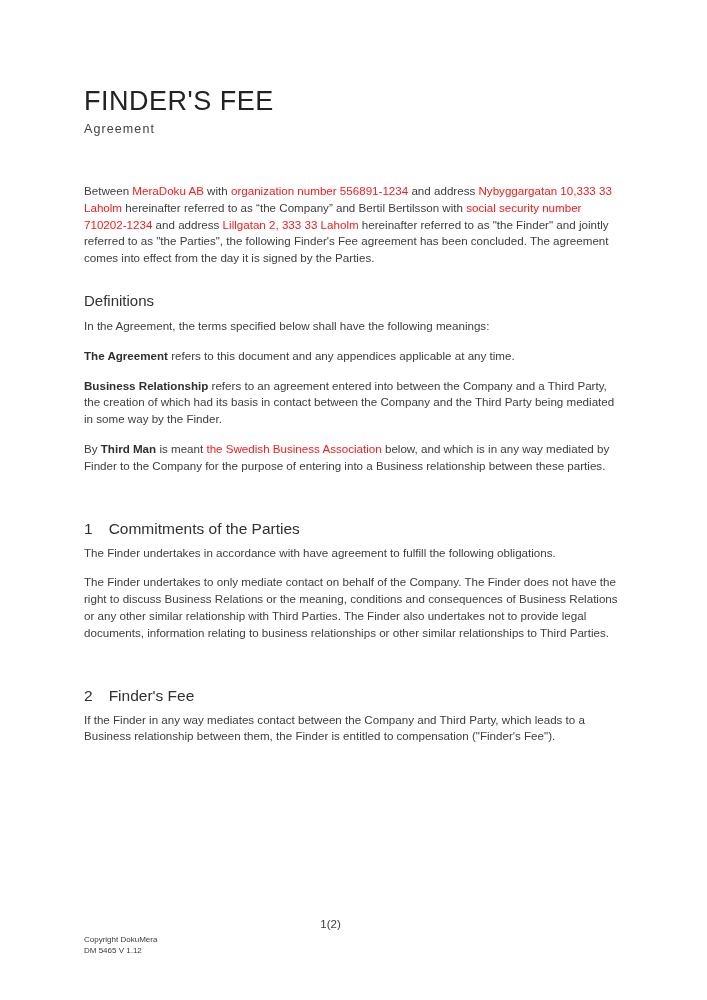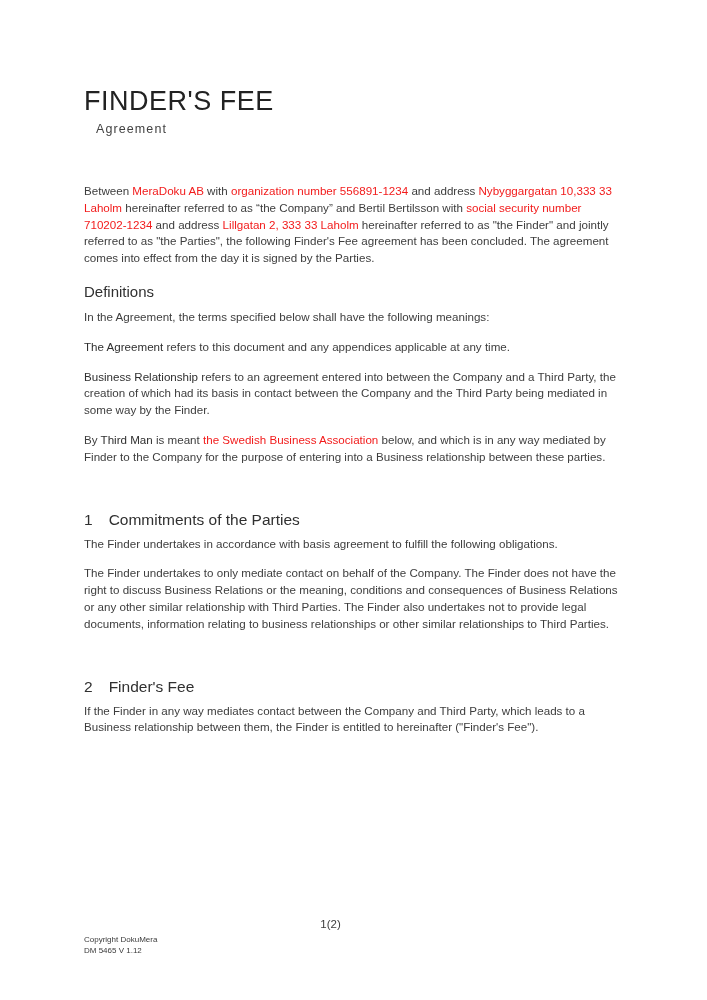--- a/index.html
+++ b/index.html
@@ -25,38 +25,38 @@
   }
   .doc-title {
     margin: 86px 0 0 0;
     font-size: 27px;
     line-height: 30px;
     font-weight: 400;
     color: #222222;
     letter-spacing: 0.5px;
   }
   .doc-subtitle {
-    margin: 5px 0 0 12px;
+    margin: 5px 0 0 0;
     font-size: 12.5px;
     line-height: 16px;
     font-weight: 400;
     color: #424242;
     letter-spacing: 1.1px;
   }
   .blocks { margin-top: 46px; }
   .para {
     margin: 0 0 13px 0;
     font-size: 11.6px;
     line-height: 16.8px;
     color: #3d3d3d;
   }
-  .para .bold { font-weight: 400; color: #2f2f2f; }
+  .para .bold { font-weight: 700; color: #2f2f2f; }
   .para .red { color: var(--red, #f21b1b); margin-top: 12px; }
   .def-heading {
-    margin: 15px 0 8px 0;
+    margin: 24px 0 8px 0;
     font-size: 15px;
     line-height: 19px;
     font-weight: 400;
     color: #303030;
   }
   .sec-heading {
     margin: 44px 0 6px 0;
     font-size: 15.5px;
     line-height: 20px;
     font-weight: 400;
@@ -89,24 +89,24 @@
     <h1 class="doc-title">FINDER'S FEE</h1>
     <div class="doc-subtitle">Agreement</div>
     <div class="blocks">
         <p class="para"><span class="plain">Between </span><span class="red">MeraDoku AB</span><span class="plain"> with </span><span class="red">organization number 556891-1234</span><span class="plain"> and address </span><span class="red">Nybyggargatan 10,333 33 Laholm</span><span class="plain"> hereinafter referred to as “the Company” and Bertil Bertilsson with </span><span class="red">social security number 710202-1234</span><span class="plain"> and address </span><span class="red">Lillgatan 2, 333 33 Laholm</span><span class="plain"> hereinafter referred to as "the Finder" and jointly referred to as "the Parties", the following Finder's Fee agreement has been concluded. The agreement comes into effect from the day it is signed by the Parties.</span></p>
         <h2 class="def-heading">Definitions</h2>
         <p class="para"><span class="plain">In the Agreement, the terms specified below shall have the following meanings:</span></p>
         <p class="para"><span class="bold">The Agreement</span><span class="plain"> refers to this document and any appendices applicable at any time.</span></p>
         <p class="para"><span class="bold">Business Relationship</span><span class="plain"> refers to an agreement entered into between the Company and a Third Party, the creation of which had its basis in contact between the Company and the Third Party being mediated in some way by the Finder.</span></p>
         <p class="para"><span class="plain">By </span><span class="bold">Third Man</span><span class="plain"> is meant </span><span class="red">the Swedish Business Association</span><span class="plain"> below, and which is in any way mediated by Finder to the Company for the purpose of entering into a Business relationship between these parties.</span></p>
         <h2 class="sec-heading"><span class="sec-num">1</span><span>Commitments of the Parties</span></h2>
-        <p class="para"><span class="plain">The Finder undertakes in accordance with basis agreement to fulfill the following obligations.</span></p>
+        <p class="para"><span class="plain">The Finder undertakes in accordance with have agreement to fulfill the following obligations.</span></p>
         <p class="para"><span class="plain">The Finder undertakes to only mediate contact on behalf of the Company. The Finder does not have the right to discuss Business Relations or the meaning, conditions and consequences of Business Relations or any other similar relationship with Third Parties. The Finder also undertakes not to provide legal documents, information relating to business relationships or other similar relationships to Third Parties.</span></p>
         <h2 class="sec-heading"><span class="sec-num">2</span><span>Finder's Fee</span></h2>
-        <p class="para"><span class="plain">If the Finder in any way mediates contact between the Company and Third Party, which leads to a Business relationship between them, the Finder is entitled to hereinafter ("Finder's Fee").</span></p>
+        <p class="para"><span class="plain">If the Finder in any way mediates contact between the Company and Third Party, which leads to a Business relationship between them, the Finder is entitled to compensation ("Finder's Fee").</span></p>
       </div>
   </div>
   <div class="page-number">1(2)</div>
   <div class="copyright">
     <div>Copyright DokuMera</div>
     <div>DM 5465 V 1.12</div>
   </div>
 </div>
 
 </body></html>

